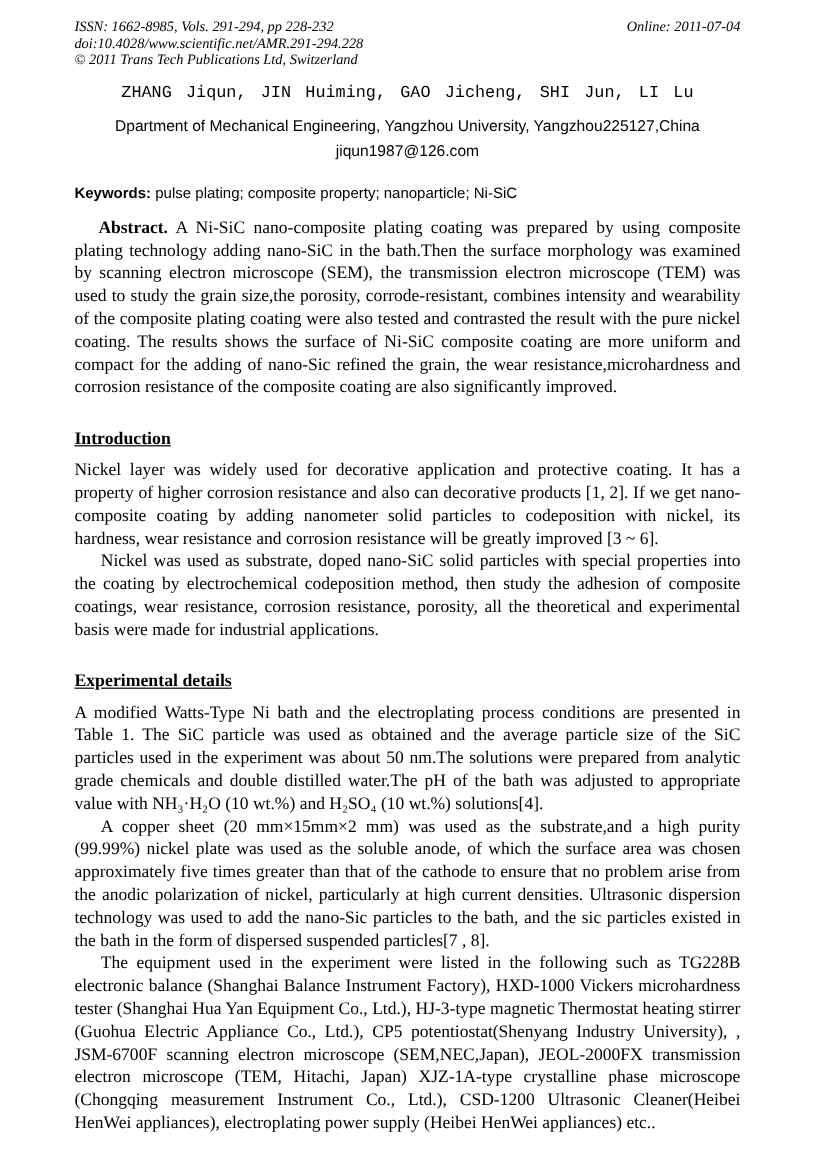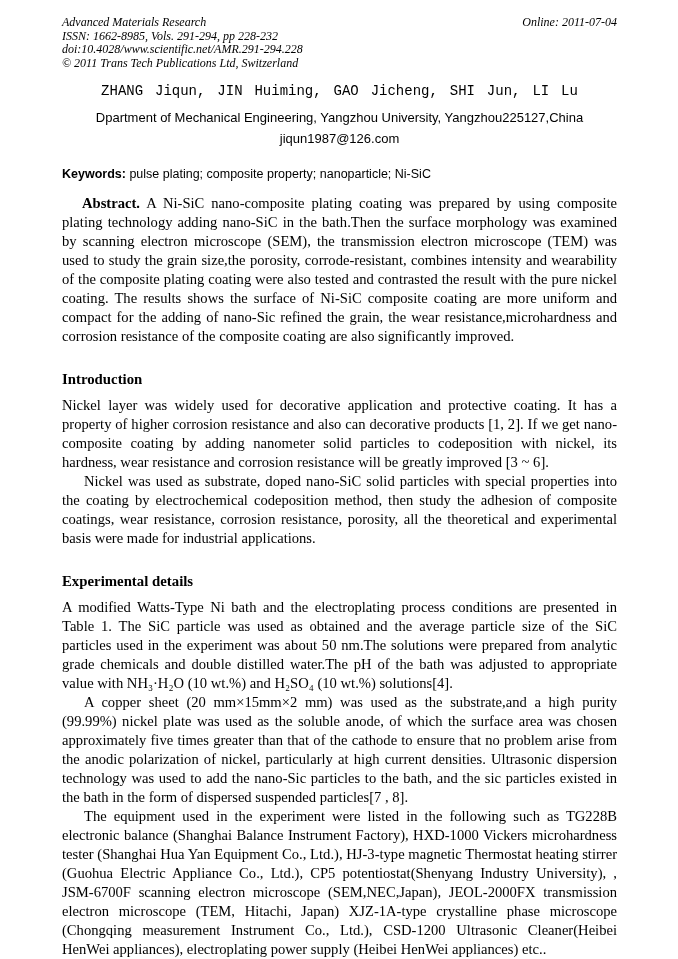--- a/index.html
+++ b/index.html
@@ -57,32 +57,32 @@
   .kw-label { font-weight: bold; }
   .body-text {
     font: 14.6px/19px "Liberation Serif", "DejaVu Serif", serif;
     text-align: justify;
     margin: 0;
   }
   .abstract { margin-top: 12px; }
   .section-heading {
     font: bold 14.8px/19px "Liberation Serif", "DejaVu Serif", serif;
     margin: 24px 0 7px 0;
+    text-decoration: underline;
   }
   .indent { text-indent: 22px; }
   .b { font-weight: bold; margin-left: 20px; }
 </style>
 </head>
 <body>
 
 <div class="page">
 
   <header class="page-header">
     <div class="header-left">
-      <div>Advanced Materials Research</div>
       <div>ISSN: 1662-8985, Vols. 291-294, pp 228-232</div>
       <div>doi:10.4028/www.scientific.net/AMR.291-294.228</div>
       <div>© 2011 Trans Tech Publications Ltd, Switzerland</div>
     </div>
     <div class="header-right">Online: 2011-07-04</div>
   </header>
 
 
   <div class="authors">ZHANG Jiqun, JIN Huiming, GAO Jicheng, SHI Jun, LI Lu</div>
 

